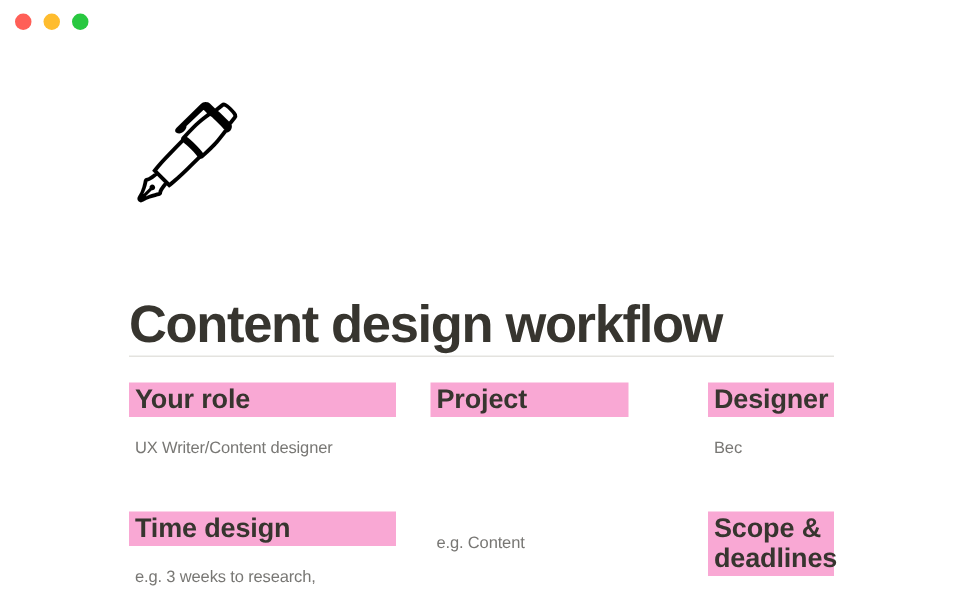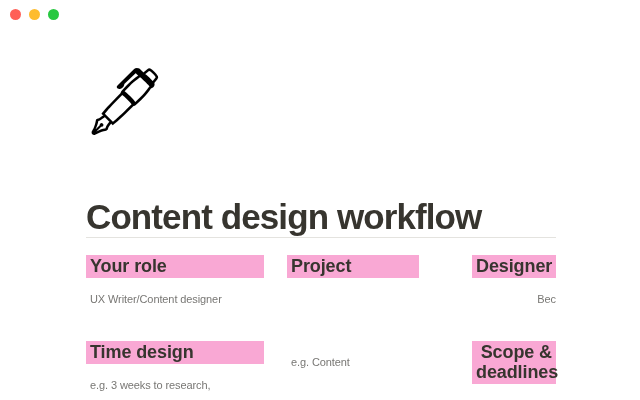--- a/index.html
+++ b/index.html
@@ -92,21 +92,21 @@
   .prop-row {
     position: relative;
     height: 86px;
   }
   .prop-cell {
     position: absolute;
     top: 0;
   }
   .prop-cell.col1 { left: 86px;  width: 178px; }
   .prop-cell.col2 { left: 287px; width: 132px; }
-  .prop-cell.col3 { left: 472px; width: 84px; text-align: right;  }
+  .prop-cell.col3 { left: 472px; width: 84px;  }
 
   .prop-label {
     display: inline-block;
     background: #f9a8d4;
     color: #37352f;
     font-size: 18px;
     font-weight: bold;
     line-height: 20px;
     padding: 1px 4px 2px 4px;
     letter-spacing: -0.1px;

